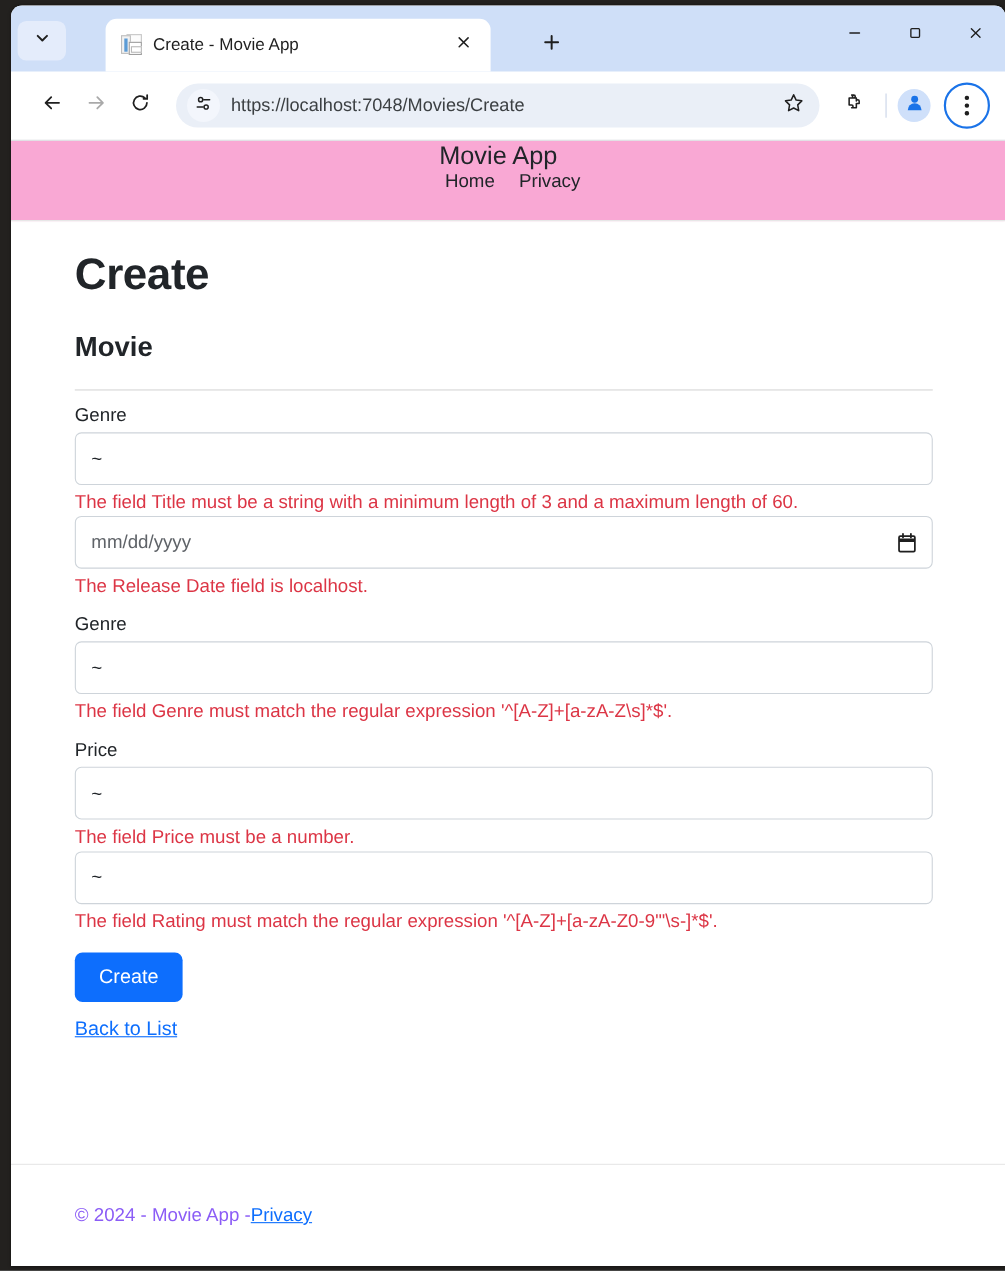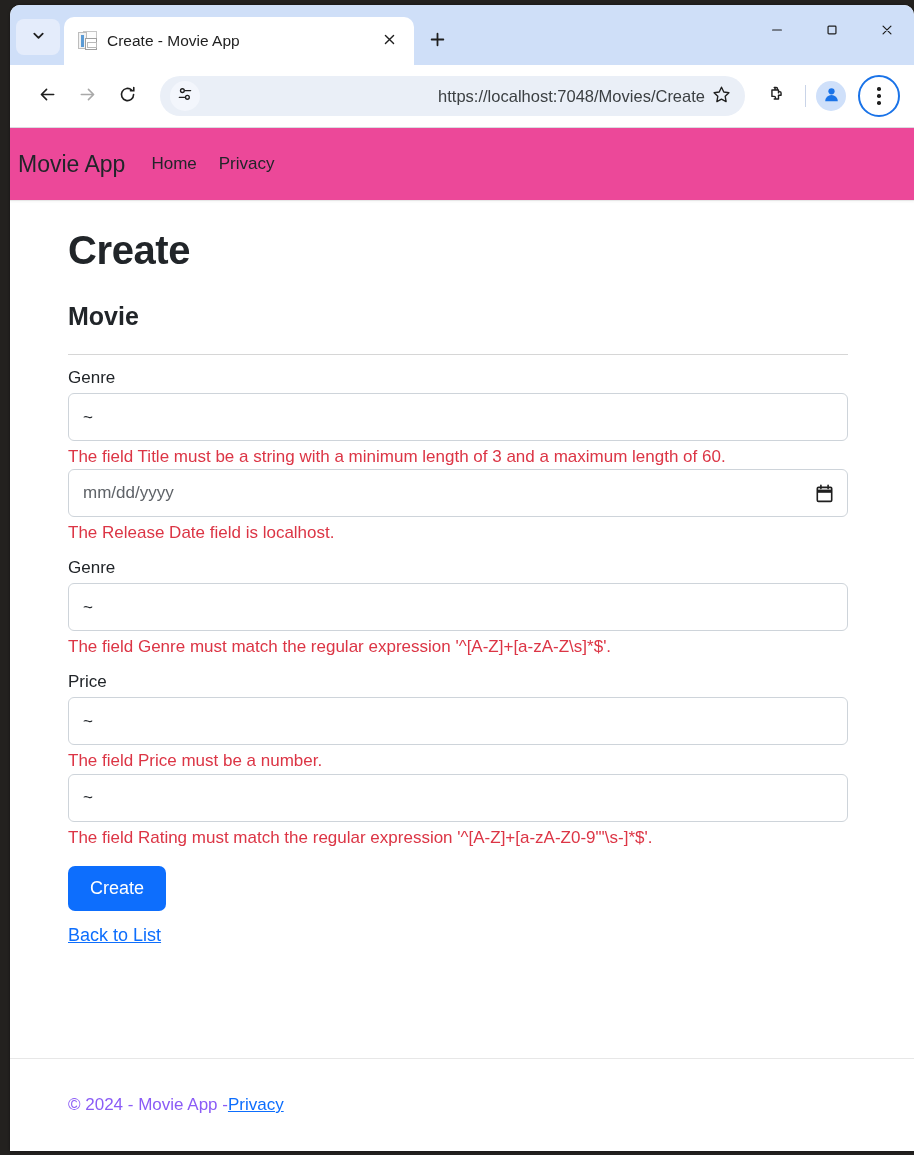--- a/index.html
+++ b/index.html
@@ -33,20 +33,21 @@
     box-shadow: 0 0 3px rgba(0,0,0,.45);
   }
 
   
   .tabstrip {
     position: relative;
     height: 60px;
     background: #cfdff8;
     display: flex;
     align-items: flex-end;
+    gap: 32px;
   }
   .tab-search {
     width: 44px; height: 36px;
     margin: 0 4px 10px 6px;
     border-radius: 8px;
     background: #e4ecfb;
     display: flex; align-items: center; justify-content: center;
     cursor: pointer;
   }
   .tab-search svg { width: 15px; height: 15px; }
@@ -137,21 +138,20 @@
   .win-btn svg { width: 14px; height: 14px; }
 
   
   .navbar {
     height: 62px;
     background: #ffffff;
     display: flex;
     align-items: center;
     padding: 0 14px 0 18px;
     gap: 2px;
-    text-align: right;
   }
   .nav-icon-btn {
     width: 38px; height: 38px;
     border-radius: 50%;
     display: flex; align-items: center; justify-content: center;
     cursor: pointer;
     flex: 0 0 auto;
   }
   .nav-icon-btn svg { width: 19px; height: 19px; }
   .nav-icon-btn.disabled svg { opacity: .38; }
@@ -239,26 +239,27 @@
   .viewport {
     position: relative;
     height: 1024px;
     background: #ffffff;
     border-top: 1px solid #dadce0;
     overflow: hidden;
   }
 
   .site-header {
     height: 73px;
-    background: #ec4899;
+    background: #f9a8d4;
     border-bottom: 1px solid #e7e7e7;
     box-shadow: 0 1px 2px rgba(0,0,0,.04);
     display: flex;
     align-items: center;
     padding-left: 8px;
+    flex-direction: column;
   }
   .brand {
     font-size: 23px;
     color: #212529;
     margin-right: 26px;
     cursor: pointer;
     white-space: nowrap;
   }
   .nav-links { display: flex; gap: 22px; }
   .nav-link {

